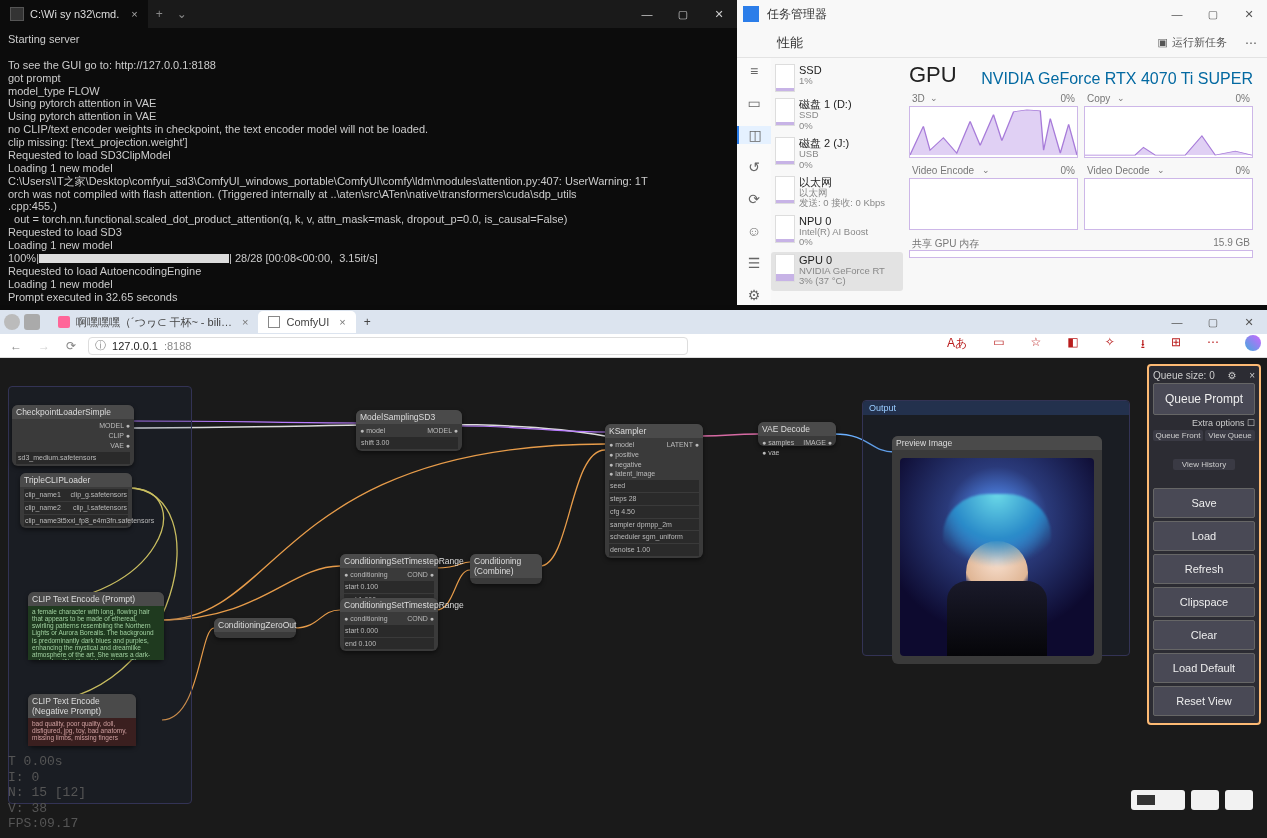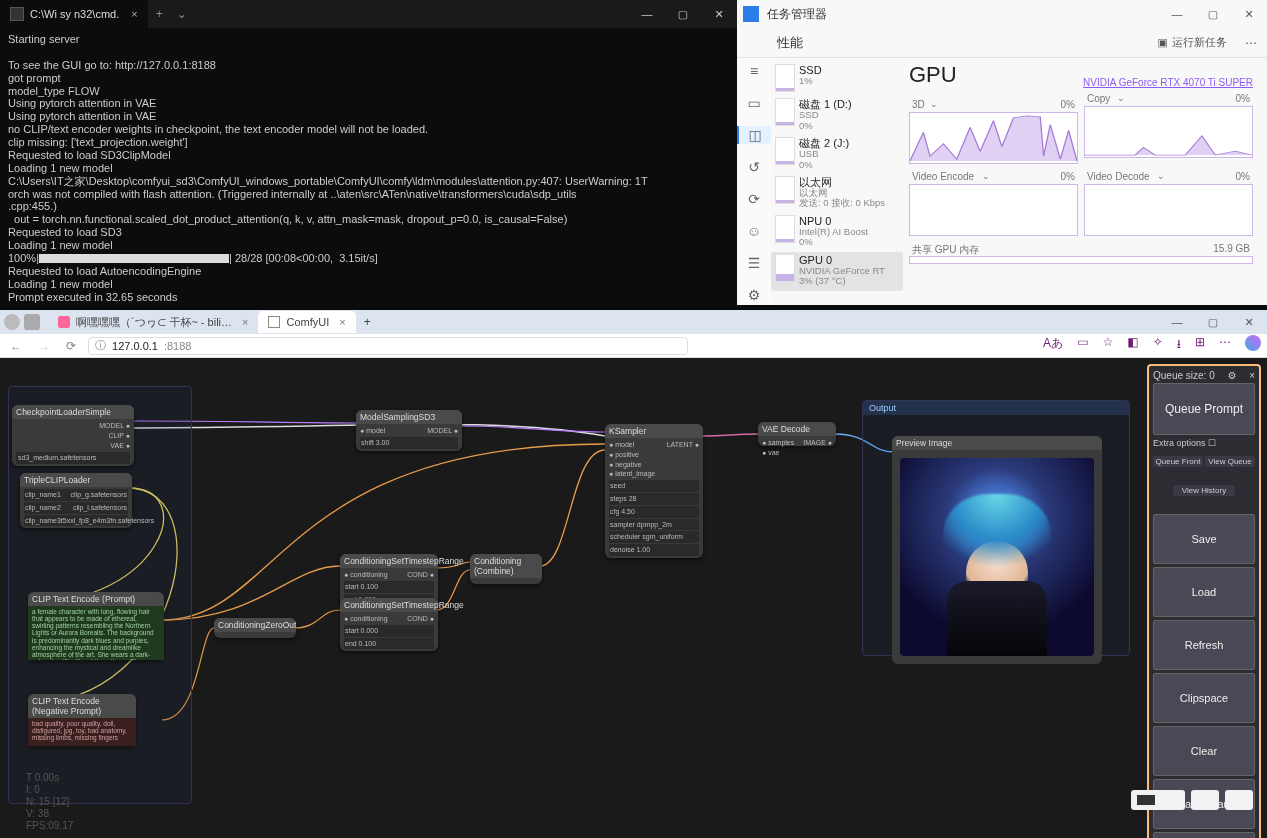--- a/index.html
+++ b/index.html
@@ -37,21 +37,21 @@
 .tm-spark { width: 20px; height: 28px; background: #fff; border: 1px solid #ddd; position: relative; overflow: hidden; flex: 0 0 20px; }
 .tm-spark::after { content: ''; position: absolute; bottom: 0; left: 0; right: 0; height: 40%; background: #c7b3e6; }
 .tm-spark.low::after { height: 10%; }
 .tm-spark.med::after { height: 25%; }
 .tm-item .txt { flex: 1; line-height: 1.1; }
 .tm-item .name { font-size: 11px; color: #222; }
 .tm-item .sub { font-size: 9.5px; color: #888; }
 .tm-gpu { flex: 1; padding: 4px 8px 4px 6px; overflow: hidden; }
 .tm-gpu-head { display: flex; justify-content: space-between; align-items: flex-end; margin-bottom: 4px; }
 .tm-gpu-head .big { font-size: 22px; color: #222; }
-.tm-gpu-head .name { font-size: 10px; color: #8b5cf6; text-decoration: underline; }
+.tm-gpu-head .name { font-size: 16px; color: #0369a1; }
 .tm-graphs { display: grid; grid-template-columns: 1fr 1fr; gap: 6px; }
 .tm-graph { background: #fff; border: 1px solid #cdb7e8; height: 52px; position: relative; }
 .tm-graph .lbl { position: absolute; top: -14px; left: 2px; font-size: 10px; color: #777; }
 .tm-graph .rt { position: absolute; top: -14px; right: 2px; font-size: 10px; color: #777; }
 .tm-graph svg { width: 100%; height: 100%; }
 .tm-membar { background: #fff; border: 1px solid #cdb7e8; height: 24px; position: relative; margin-top: 14px; grid-column: 1 / -1; }
 .tm-membar .lbl { position: absolute; top: -14px; left: 2px; font-size: 10px; color: #777; }
 .tm-membar .rt { position: absolute; top: -14px; right: 2px; font-size: 10px; color: #777; }
 .tm-membar svg { width: 100%; height: 100%; }
 
@@ -63,21 +63,21 @@
 .br-tab { height: 22px; padding: 0 10px; display: flex; align-items: center; gap: 6px; font-size: 11px; color: #444; border-radius: 5px 5px 0 0; }
 .br-tab.act { background: #fff; }
 .br-tab .x { color: #777; margin-left: 4px; }
 .br-add { color: #444; padding: 0 8px; }
 .br-winctl { margin-left: auto; display: flex; }
 .br-winctl div { width: 36px; text-align: center; color: #555; font-size: 11px; line-height: 24px; }
 .br-addr { height: 24px; background: #fff; display: flex; align-items: center; padding: 0 6px; gap: 8px; border-bottom: 1px solid #ddd; }
 .br-addr .arr { color: #888; font-size: 12px; padding: 0 4px; }
 .br-url { flex: 0 1 600px; height: 18px; border: 1px solid #ddd; border-radius: 4px; font-size: 11px; color: #444; padding: 0 6px; display: flex; align-items: center; gap: 6px; }
 .br-url .info { color: #888; }
-.br-right { margin-left: auto; display: flex; gap: 14px; color: #701a75; font-size: 12px; }
+.br-right { margin-left: auto; display: flex; gap: 26px; color: #b91c1c; font-size: 12px; }
 
 
 .comfy { position: absolute; top: 48px; left: 0; right: 0; bottom: 0; background: #1a1a1a; }
 .comfy svg.wires { position: absolute; inset: 0; width: 100%; height: 100%; }
 .node { position: absolute; background: #3a3a3a; border-radius: 6px; color: #bbb; font-size: 8px; box-shadow: 0 2px 4px rgba(0,0,0,0.5); }
 .node .nh { background: #4a4a4a; padding: 2px 4px; border-radius: 6px 6px 0 0; font-size: 8.5px; color: #ddd; }
 .node .nb { padding: 2px 4px; }
 .node .row { display: flex; justify-content: space-between; font-size: 7px; line-height: 1.4; }
 .node.prompt .nb { background: #1f3a1f; color: #a0d0a0; font-size: 6.5px; line-height: 1.1; height: 54px; overflow: hidden; }
 .node.neg .nb { background: #3a1f1f; color: #d0a0a0; font-size: 6.5px; line-height: 1.1; height: 28px; overflow: hidden; }
@@ -87,26 +87,26 @@
 .preview .nh { background: #4a4a4a; padding: 2px 4px; font-size: 8.5px; color: #ddd; border-radius: 6px 6px 0 0; }
 .preview .img { position: absolute; top: 22px; left: 8px; right: 8px; bottom: 8px; background: radial-gradient(circle at 50% 30%, #c7e4ff 0%, #4a7bd9 12%, #2a3a7a 30%, #0d0a2f 70%);
   border-radius: 4px; overflow: hidden; }
 .preview .img::before { content:''; position: absolute; top: 42%; left: 34%; width: 32%; height: 32%; background: radial-gradient(circle at 50% 30%, #f8e0d0 0%, #e0b695 60%, transparent 70%); border-radius: 50% 50% 40% 40%; }
 .preview .img::after { content:''; position: absolute; top: 62%; left: 24%; width: 52%; height: 48%; background: linear-gradient(#1a1a2a, #000); border-radius: 20% 20% 0 0; }
 .hair { position: absolute; top: 18%; left: 22%; width: 56%; height: 50%; background: radial-gradient(circle at 50% 0%, #6ad9e8 0%, #2a8bc9 40%, transparent 65%); border-radius: 50% 50% 60% 60%; filter: blur(1px); }
 
 
 .settings { position: absolute; top: 6px; right: 6px; width: 114px; background: #2c2c33; border: 2px solid #fdba74; border-radius: 4px; padding: 4px; color: #ccc; font-size: 10px; }
 .settings .top { display: flex; justify-content: space-between; align-items: center; margin-bottom: 2px; font-size: 10px; }
-.settings .btn { background: #494955; border: 1px solid #666; border-radius: 2px; padding: 18px 2px; text-align: center; margin-bottom: 3px; font-size: 11px; color: #eee; }
+.settings .btn { background: #494955; border: 1px solid #666; border-radius: 2px; padding: 8px 2px; text-align: center; margin-bottom: 3px; font-size: 11px; color: #eee; }
 .settings .btn.big { font-size: 12px; font-weight: 500; }
-.settings .chk { text-align: left; font-size: 9px; margin-bottom: 8px; }
+.settings .chk { text-align: right; font-size: 9px; margin-bottom: 2px; }
 .settings .mini { display: flex; gap: 2px; margin-bottom: 18px; align-items: flex-end; }
 .settings .mini div { flex: 1; background: #3a3a44; border-radius: 2px; font-size: 8px; text-align: center; padding: 1px; }
-.stats { position: absolute; bottom: 6px; left: 26px; color: #555; font-size: 10px; line-height: 1.2; font-family: Liberation Sans, sans-serif; }
+.stats { position: absolute; bottom: 6px; left: 8px; color: #555; font-size: 13px; line-height: 1.2; font-family: Liberation Mono, monospace; }
 .wm { position: absolute; bottom: 28px; right: 14px; display:flex; gap:6px; }
 .wm div { width:28px; height:20px; background:#f2f2f2; border-radius:3px; }
 .wm div:first-child { width:54px; position:relative; }
 .wm div:first-child::after{ content:''; position:absolute; top:5px; left:6px; width:18px; height:10px; background:#333; }
 </style>
 </head>
 <body>
 
 <div class="term">
   <div class="term-tabbar">
@@ -223,21 +223,21 @@
 3% (37 °C)</div>
           </div>
         </div>
       </div>
     <div class="tm-gpu">
       <div class="tm-gpu-head">
         <span class="big">GPU</span>
         <span class="name">NVIDIA GeForce RTX 4070 Ti SUPER</span>
       </div>
       <div class="tm-graphs">
-        <div class="tm-graph" style="margin-top:20px;">
+        <div class="tm-graph" style="margin-top:14px;">
           <span class="lbl">3D</span><span style="position:absolute;top:-14px;left:20px;font-size:9px;color:#777;">⌄</span>
           <span class="rt">0%</span>
           <svg viewBox="0 0 100 52" preserveAspectRatio="none">
               <path d="M0,50 L8,20 L12,45 L20,32 L28,48 L36,15 L42,40 L50,8 L55,35 L62,5 L70,3 L78,4 L80,45 L84,12 L90,48 L95,18 L100,50" fill="#e0d0f4" stroke="#a77bd9" stroke-width="0.8"></path>
             </svg>
         </div>
         <div class="tm-graph" style="margin-top:14px;">
           <span class="lbl">Copy</span><span style="position:absolute;top:-14px;left:32px;font-size:9px;color:#777;">⌄</span>
           <span class="rt">0%</span>
           <svg viewBox="0 0 100 52" preserveAspectRatio="none">

